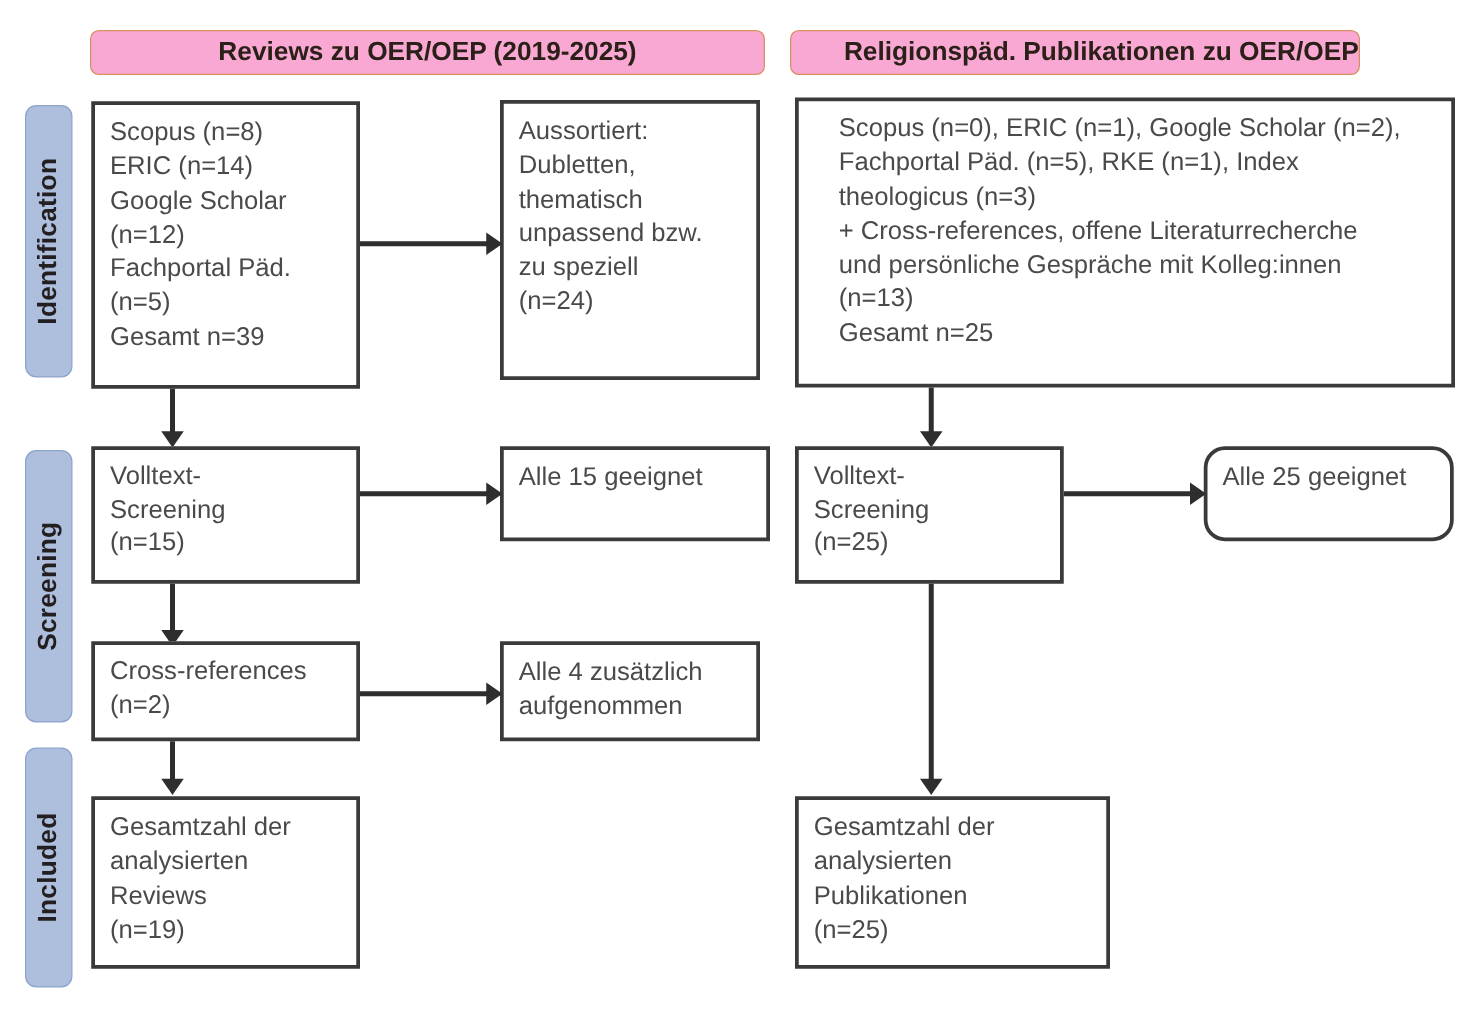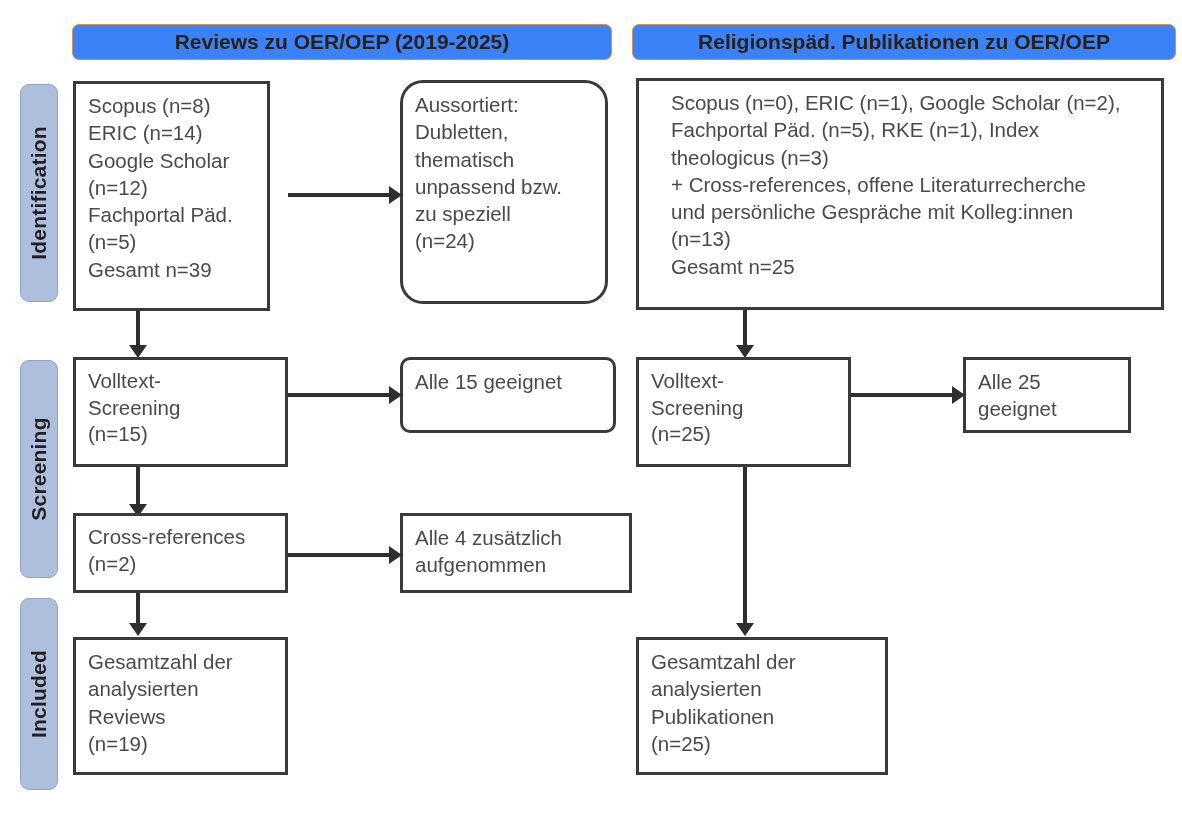--- a/index.html
+++ b/index.html
@@ -35,21 +35,21 @@
     white-space: nowrap;
     font-size: 21px;
     font-weight: 700;
     color: #231f20;
     letter-spacing: 0.2px;
   }
 
   
   .col-header {
     position: absolute;
-    background: #3b82f6;
+    background: #f9a8d4;
     border: 1px solid #d98f5d;
     border-radius: 7px;
     box-sizing: border-box;
     display: flex;
     align-items: center;
     justify-content: center;
     font-size: 21px;
     font-weight: 700;
     color: #2b2018;
     text-align: center;
@@ -111,61 +111,61 @@
   </div>
 
   <div class="stage-bar" style="left:20px; top:598px; width:38px; height:192px;">
     <span class="stage-label">Included</span>
   </div>
 
   <div class="col-header" style="left:72px; top:24px; width:540px; height:36px;">
     <span>Reviews zu OER/OEP (2019-2025)</span>
   </div>
 
-  <div class="col-header" style="left:632px; top:24px; width:544px; height:36px;">
+  <div class="col-header" style="left:632px; top:24px; width:456px; height:36px;justify-content:flex-end;">
     <span>Religionspäd. Publikationen zu OER/OEP</span>
   </div>
 
-  <div class="flow-box" style="left:73px; top:81px; width:197px; height:230px;">Scopus (n=8)
+  <div class="flow-box" style="left:73px; top:81px; width:215px; height:230px;">Scopus (n=8)
 ERIC (n=14)
 Google Scholar
 (n=12)
 Fachportal Päd.
 (n=5)
 Gesamt n=39</div>
 
-  <div class="flow-box" style="left:400px; top:80px; width:208px; height:224px;border-radius:23px;">Aussortiert:
+  <div class="flow-box" style="left:400px; top:80px; width:208px; height:224px;">Aussortiert:
 Dubletten,
 thematisch
 unpassend bzw.
 zu speziell
 (n=24)</div>
 
   <div class="conn h" style="left:288px; top:193px; width:102px;"></div>
   <div class="arrowhead right" style="left:389px; top:186px;"></div>
 
   <div class="conn v" style="left:136px; top:311px; width:4px; height:40px;"></div>
   <div class="arrowhead down" style="left:129px; top:345px;"></div>
 
   <div class="flow-box compact" style="left:73px; top:357px; width:215px; height:110px;">Volltext-
 Screening
 (n=15)</div>
 
-  <div class="flow-box" style="left:400px; top:357px; width:216px; height:76px;border-radius:10px;">Alle 15 geeignet</div>
+  <div class="flow-box" style="left:400px; top:357px; width:216px; height:76px;">Alle 15 geeignet</div>
 
   <div class="conn h" style="left:288px; top:393px; width:102px;"></div>
   <div class="arrowhead right" style="left:389px; top:386px;"></div>
 
   <div class="conn v" style="left:136px; top:467px; width:4px; height:44px;"></div>
   <div class="arrowhead down" style="left:129px; top:504px;"></div>
 
   <div class="flow-box compact" style="left:73px; top:513px; width:215px; height:80px;">Cross-references
 (n=2)</div>
 
-  <div class="flow-box" style="left:400px; top:513px; width:232px; height:80px;">Alle 4 zusätzlich
+  <div class="flow-box" style="left:400px; top:513px; width:208px; height:80px;">Alle 4 zusätzlich
 aufgenommen</div>
 
   <div class="conn h" style="left:288px; top:553px; width:102px;"></div>
   <div class="arrowhead right" style="left:389px; top:546px;"></div>
 
   <div class="conn v" style="left:136px; top:593px; width:4px; height:36px;"></div>
   <div class="arrowhead down" style="left:129px; top:623px;"></div>
 
   <div class="flow-box" style="left:73px; top:637px; width:215px; height:138px;">Gesamtzahl der
 analysierten
@@ -180,21 +180,21 @@
 (n=13)
 Gesamt n=25</div>
 
   <div class="conn v" style="left:743px; top:310px; width:4px; height:40px;"></div>
   <div class="arrowhead down" style="left:736px; top:345px;"></div>
 
   <div class="flow-box compact" style="left:636px; top:357px; width:215px; height:110px;">Volltext-
 Screening
 (n=25)</div>
 
-  <div class="flow-box" style="left:963px; top:357px; width:168px; height:76px;">Alle 25 geeignet</div>
+  <div class="flow-box" style="left:963px; top:357px; width:200px; height:76px;border-radius:17px;">Alle 25 geeignet</div>
 
   <div class="conn h" style="left:851px; top:393px; width:102px;"></div>
   <div class="arrowhead right" style="left:952px; top:386px;"></div>
 
   <div class="conn v" style="left:743px; top:467px; width:4px; height:162px;"></div>
   <div class="arrowhead down" style="left:736px; top:623px;"></div>
 
   <div class="flow-box" style="left:636px; top:637px; width:252px; height:138px;">Gesamtzahl der
 analysierten
 Publikationen

